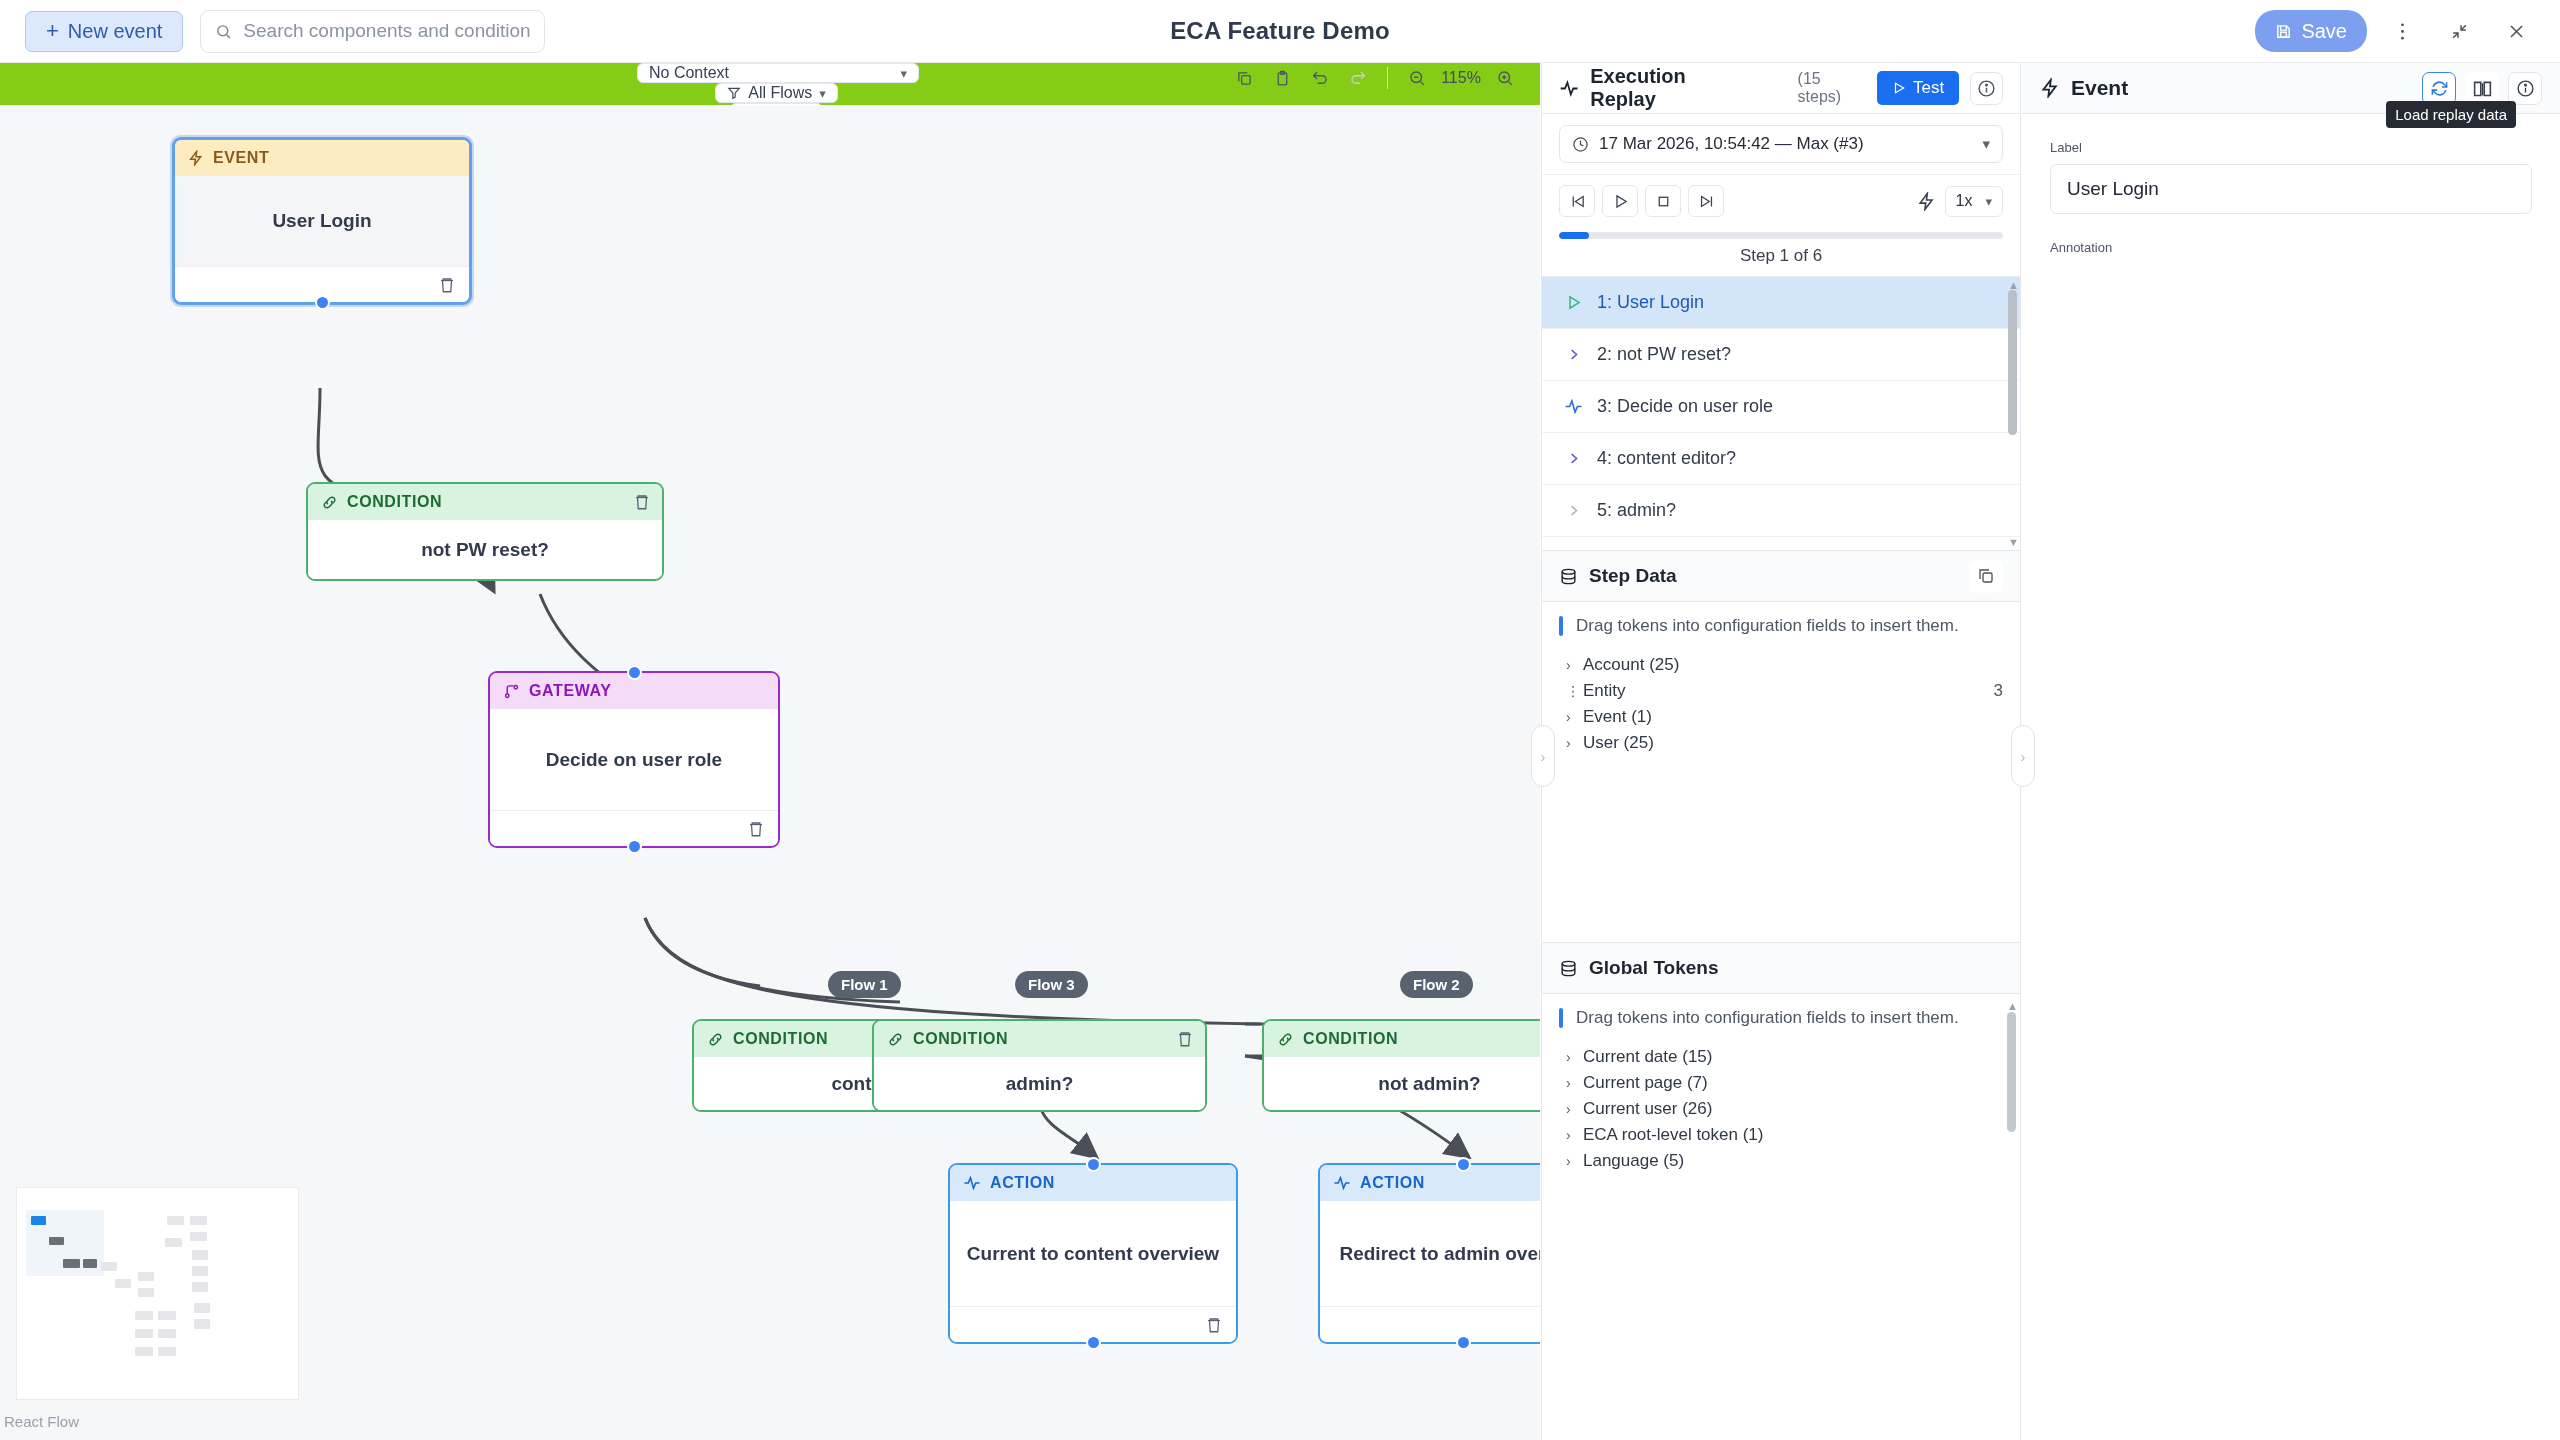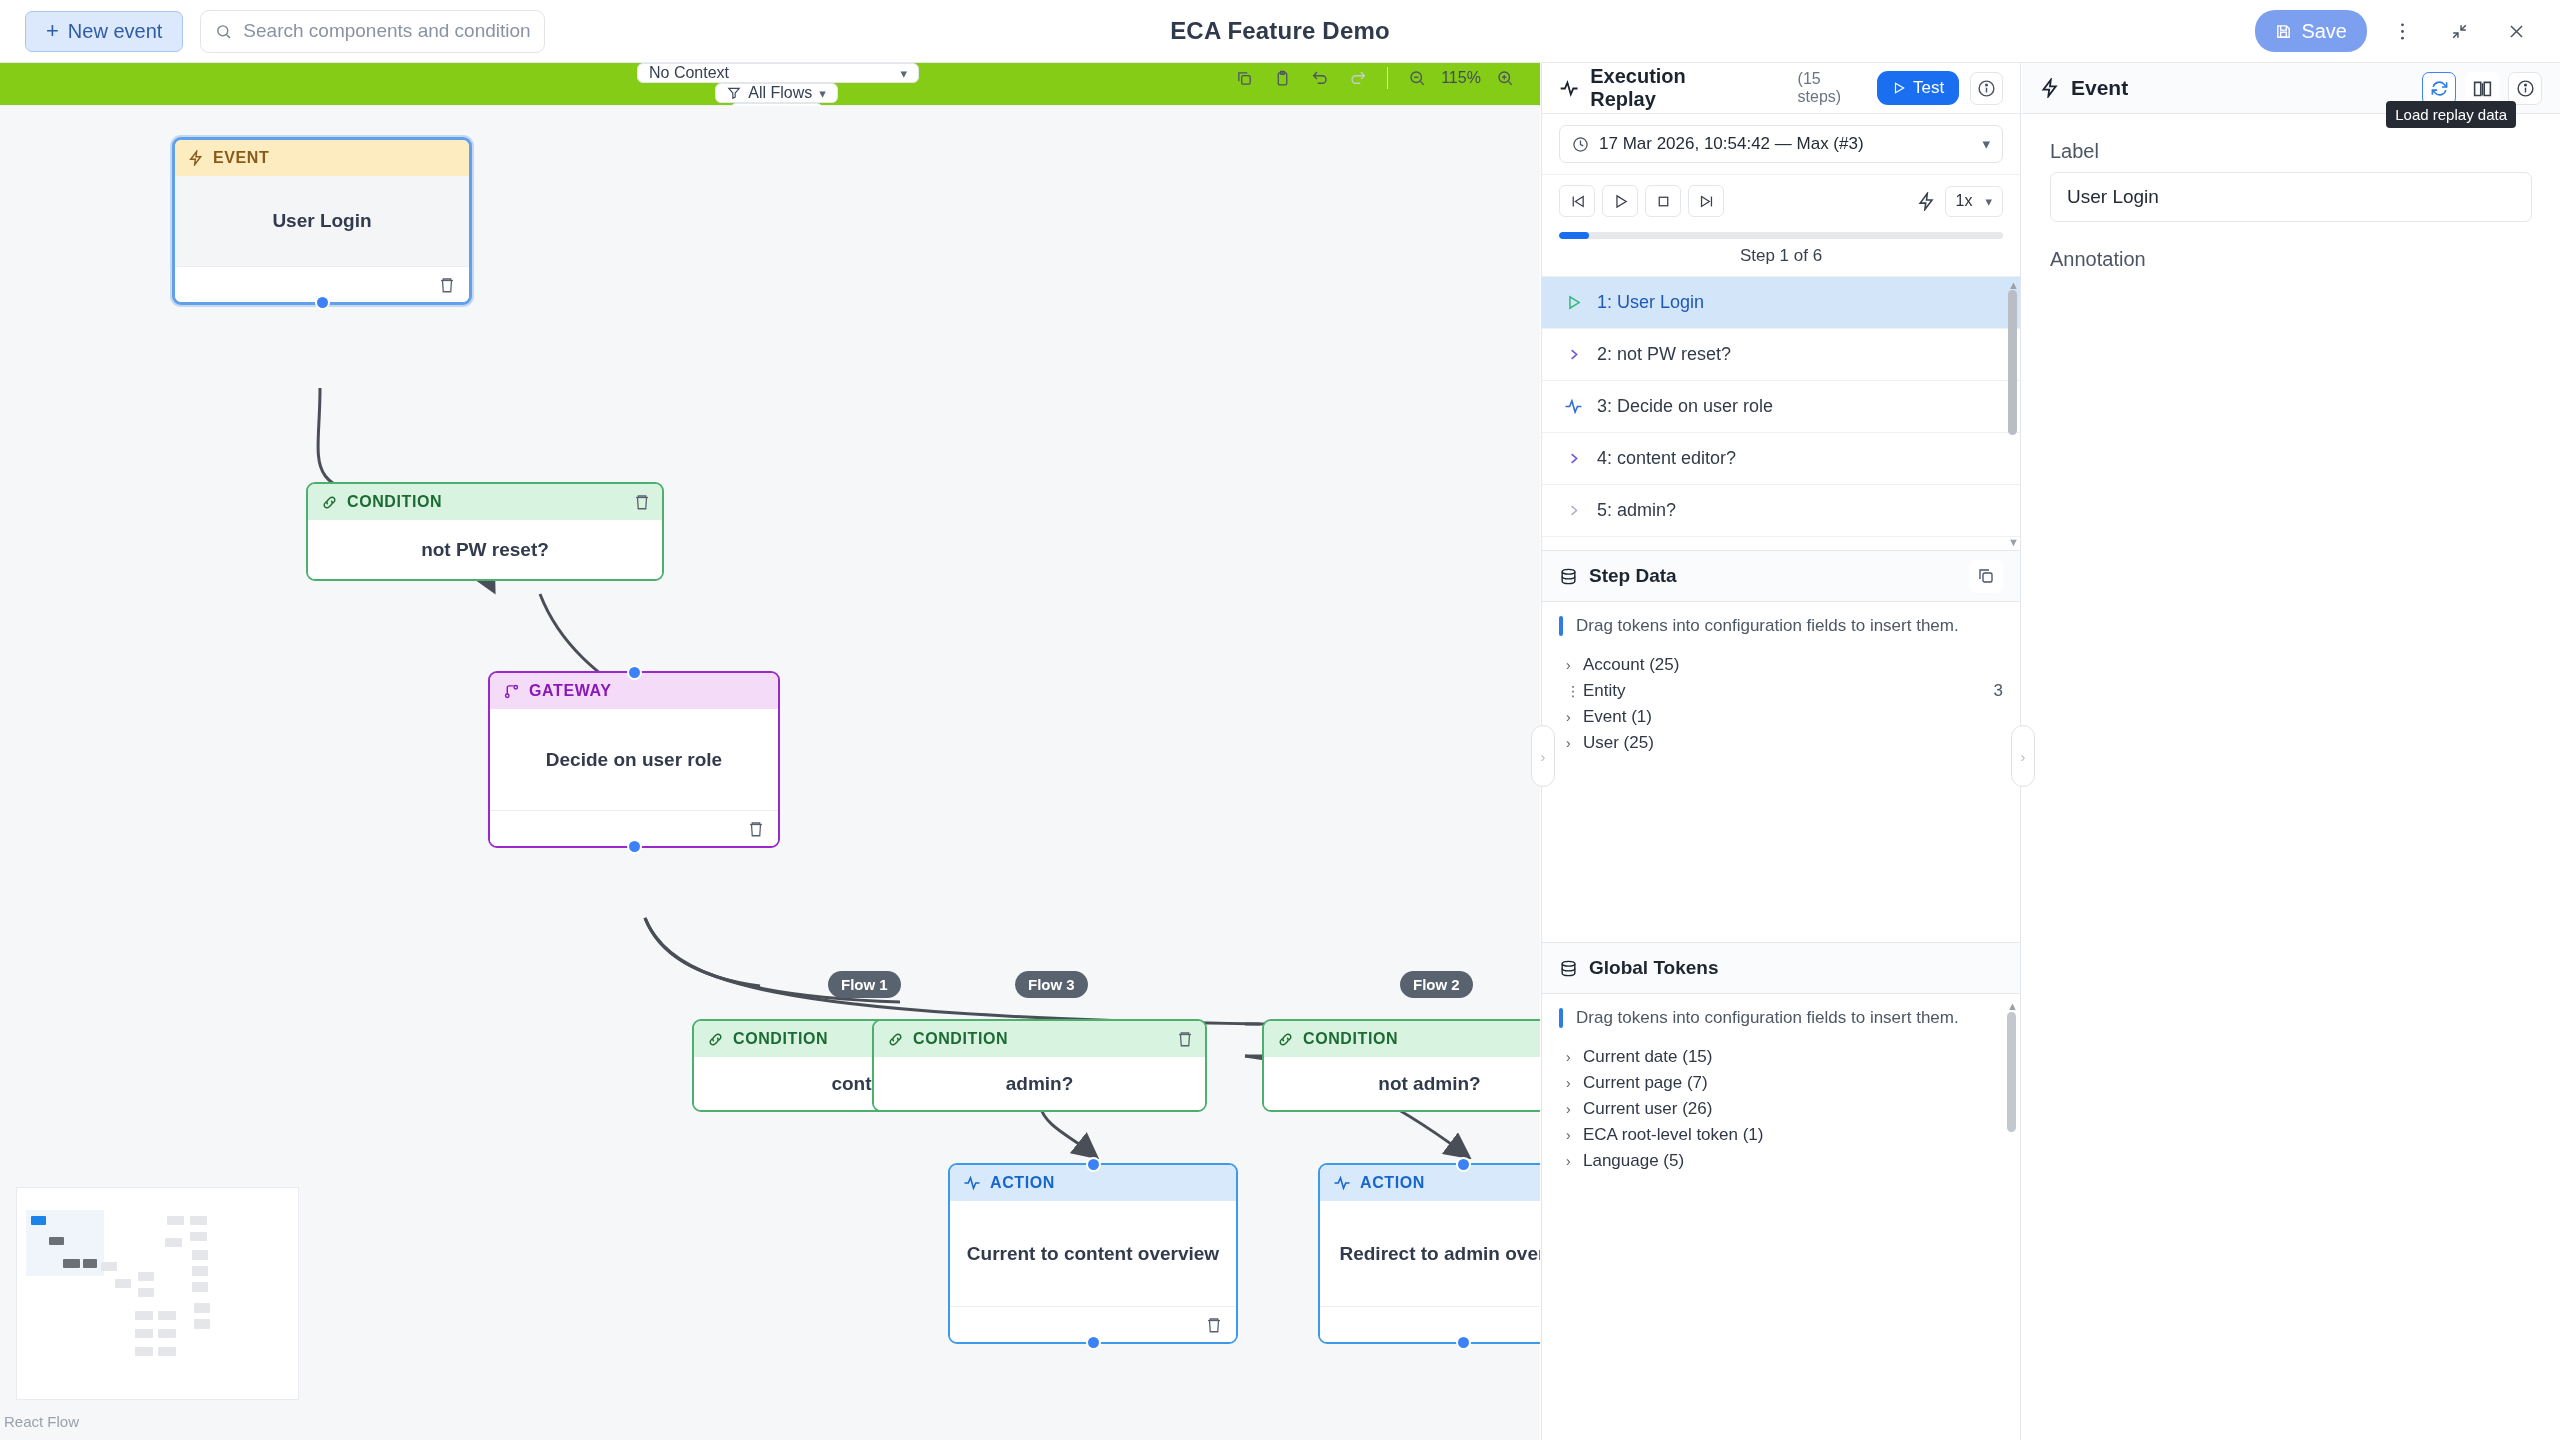--- a/index.html
+++ b/index.html
@@ -159,21 +159,21 @@
     background: #fff; border-left: 1px solid #e4e7ea; border-right: 1px solid #e4e7ea;
     display: flex; flex-direction: column;
   }
   .replay-hdr {
     height: 51px; display: flex; align-items: center; gap: 11px; padding: 0 17px;
     border-bottom: 1px solid #e9ebee; background: #fff;
   }
   .replay-title { font-size: 20px; font-weight: bold; color: #1c2430; }
   .steps-count { font-size: 16px; color: #6b7483; margin-left: 36px; }
   .test-btn {
-    margin-left: auto; height: 34px; padding: 0 15px; border-radius: 11px;
+    margin-left: auto; height: 34px; padding: 0 15px; border-radius: 5px;
     background: #1a6ef0; color: #fff; border: none; font-size: 17px;
     display: flex; align-items: center; gap: 7px; cursor: pointer; font-family: inherit;
   }
   .sm-icon-btn {
     width: 34px; height: 33px; border: 1px solid #e2e5e9; border-radius: 7px;
     background: #fff; display: flex; align-items: center; justify-content: center;
     cursor: pointer; color: #4b5361;
   }
   .replay-select-row { padding: 11px 17px; border-bottom: 1px solid #eef0f2; }
   .replay-select {
@@ -260,21 +260,21 @@
     background: #fafbfc; border-bottom: 1px solid #e6e9ec; position: relative;
   }
   .insp-title { font-size: 21px; font-weight: bold; color: #1b2330; }
   .insp-actions { margin-left: auto; display: flex; align-items: center; gap: 9px; }
   .insp-actions .sm-icon-btn.active { border-color: #3b82f6; color: #2f7ce6; }
   .tooltip {
     position: absolute; top: 38px; right: 44px; background: #262b33; color: #fff;
     font-size: 15px; padding: 5px 9px; border-radius: 4px; white-space: nowrap; z-index: 30;
   }
   .field { padding: 0 28px; }
-  .field-label { font-size: 20px; color: #4c5563; margin: 26px 0 9px; }
+  .field-label { font-size: 13px; color: #4c5563; margin: 26px 0 9px; }
   .field-input {
     width: 100%; height: 50px; border: 1px solid #e3e6ea; border-radius: 7px;
     padding: 0 16px; font-size: 19px; color: #222a36; font-family: inherit; outline: none;
     background: #fff;
   }
   .field-area {
     width: 100%; height: 95px; border: 1px solid #e3e6ea; border-radius: 7px;
     padding: 13px 16px; font-size: 18px; color: #222a36; font-family: inherit;
     outline: none; resize: none; background: #fff;
   }

